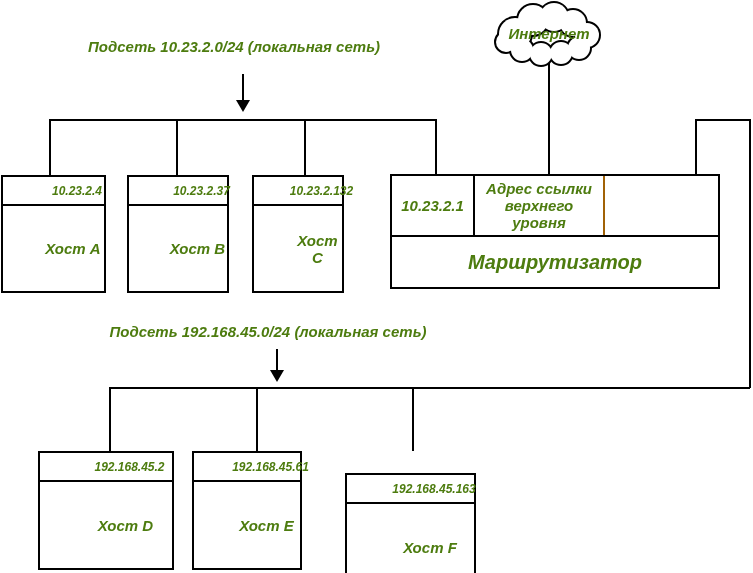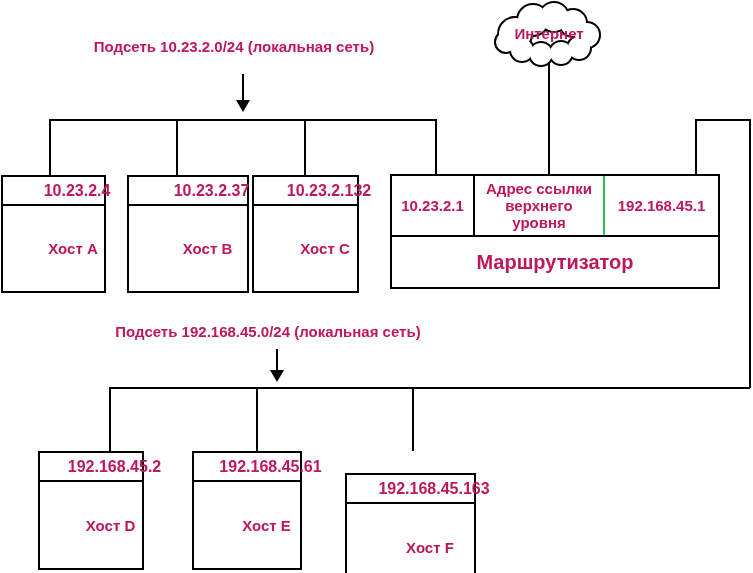--- a/index.html
+++ b/index.html
@@ -2,22 +2,23 @@
 <html><head>
 <meta charset="utf-8">
 <style>
   html,body{margin:0;padding:0;background:#fff;}
   .canvas{
     position:relative;
     width:753px;height:573px;
     background:#ffffff;
     font-family:"Liberation Sans", sans-serif;
     font-weight:bold;
-    color:#be185d;
+    color:#4d7c0f;
     overflow:hidden;
+    font-style:italic;
   }
   svg.wires{position:absolute;left:0;top:0;width:753px;height:573px;}
   .label{
     position:absolute;
     font-size:15px;
     line-height:17px;
     text-align:center;
     white-space:nowrap;
   }
   .host-box{
@@ -26,21 +27,21 @@
     border:2px solid #000;
     box-sizing:border-box;
     display:flex;
     flex-direction:column;
     text-align:center;
   }
   .host-ip{
     height:27px;
     border-bottom:2px solid #000;
     display:flex;align-items:center;justify-content:center;
-    font-size:16px;
+    font-size:12px;
     padding-left:47px;
   }
   .host-name{
     flex:1;
     display:flex;align-items:center;justify-content:center;
     font-size:15px;
     padding-left:39px;
   }
   .router{
     position:absolute;
@@ -55,21 +56,21 @@
     display:flex;
     height:59px;
     border-bottom:2px solid #000;
   }
   .router-cell{
     display:flex;align-items:center;justify-content:center;
     font-size:15px;
     line-height:17px;
   }
   .cell-left{width:81px;border-right:2px solid #000;text-align:right;}
-  .cell-mid{width:128px;border-right:2px solid #22c55e;}
+  .cell-mid{width:128px;border-right:2px solid #a16207;}
   .cell-mid span{display:inline-block;max-width:106px;white-space:normal;}
   .cell-right{flex:1;}
   .router-name{
     flex:1;
     display:flex;align-items:center;justify-content:center;
     font-size:20px;
   }
   .internet-label{
     position:absolute;
     left:499px;top:25px;width:100px;
@@ -131,41 +132,40 @@
 
   <div class="internet-label">Интернет</div>
 
   <div class="label" style="left:34px;top:38px;width:400px;">Подсеть 10.23.2.0/24 (локальная сеть)</div>
   <div class="label" style="left:68px;top:323px;width:400px;">Подсеть 192.168.45.0/24 (локальная сеть)</div>
 
   <div class="host-box" style="left:1px;top:175px;width:105px;height:118px;">
     <div class="host-ip">10.23.2.4</div>
     <div class="host-name">Хост A</div>
   </div>
-  <div class="host-box" style="left:127px;top:175px;width:122px;height:118px;">
+  <div class="host-box" style="left:127px;top:175px;width:102px;height:118px;">
     <div class="host-ip">10.23.2.37</div>
     <div class="host-name">Хост B</div>
   </div>
-  <div class="host-box" style="left:252px;top:175px;width:107px;height:118px;">
+  <div class="host-box" style="left:252px;top:175px;width:92px;height:118px;">
     <div class="host-ip">10.23.2.132</div>
     <div class="host-name">Хост C</div>
   </div>
 
   <div class="router">
     <div class="router-ifaces">
       <div class="router-cell cell-left">10.23.2.1</div>
       <div class="router-cell cell-mid">
         <span>Адрес ссылки верхнего уровня</span>
       </div>
-      <div class="router-cell cell-right">192.168.45.1</div>
     </div>
     <div class="router-name">Маршрутизатор</div>
   </div>
 
-  <div class="host-box" style="left:38px;top:451px;width:106px;height:119px;">
+  <div class="host-box" style="left:38px;top:451px;width:136px;height:119px;">
     <div class="host-ip">192.168.45.2</div>
     <div class="host-name">Хост D</div>
   </div>
   <div class="host-box" style="left:192px;top:451px;width:110px;height:119px;">
     <div class="host-ip">192.168.45.61</div>
     <div class="host-name">Хост E</div>
   </div>
   <div class="host-box" style="left:345px;top:473px;width:131px;height:119px;">
     <div class="host-ip">192.168.45.163</div>
     <div class="host-name">Хост F</div>

